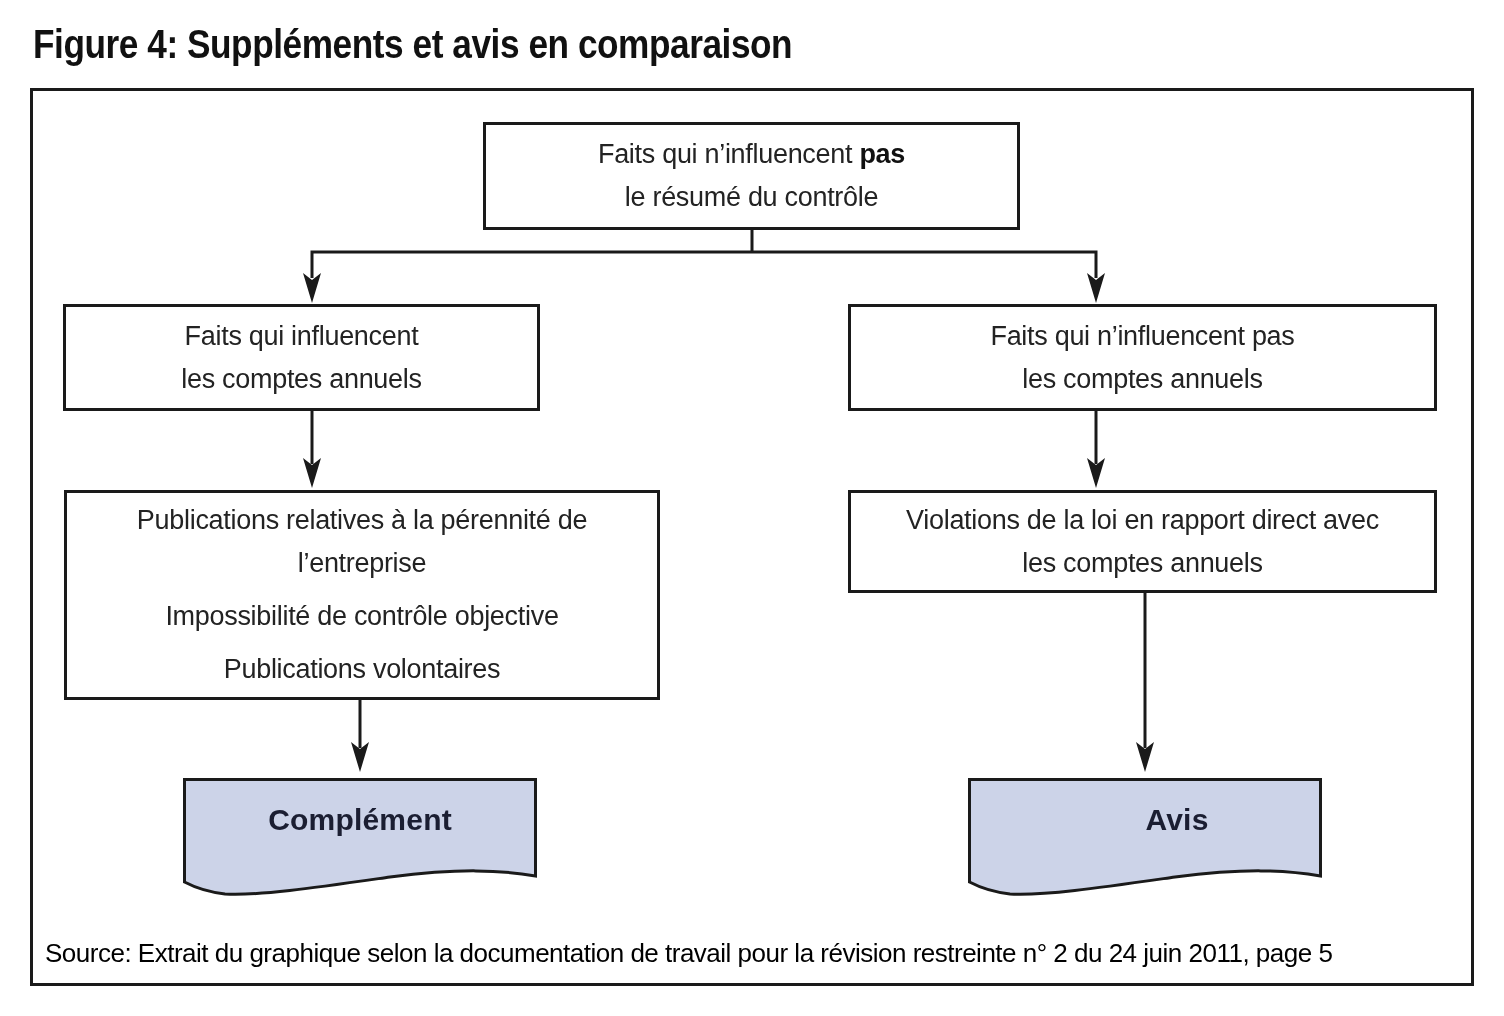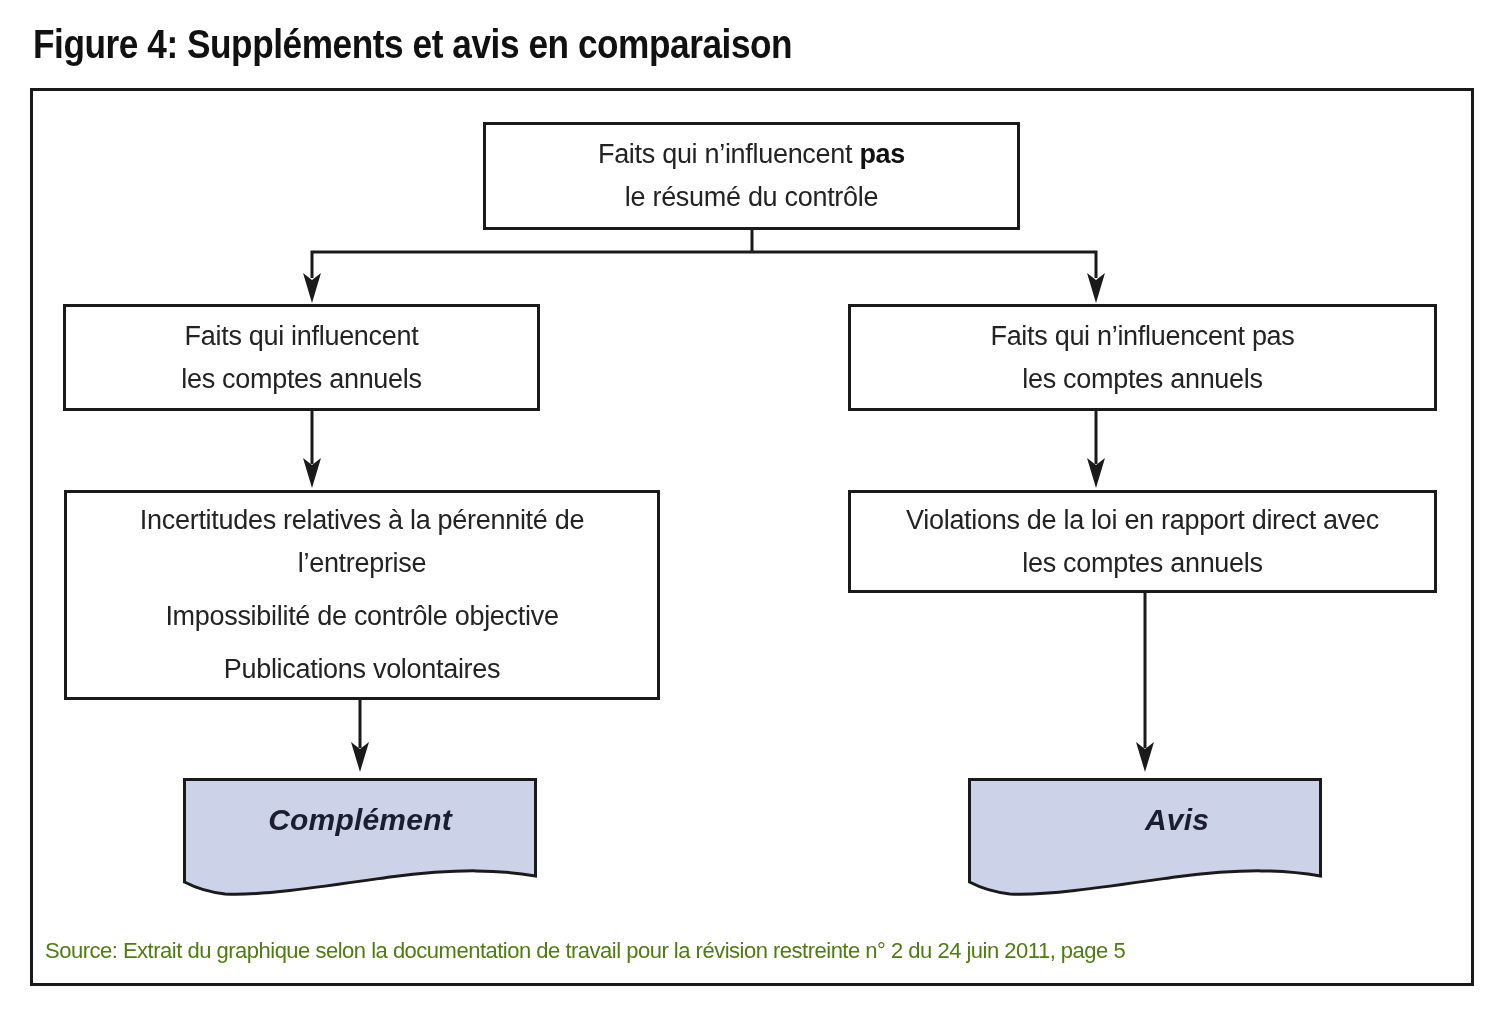--- a/index.html
+++ b/index.html
@@ -19,26 +19,26 @@
   .connectors{position:absolute;left:0;top:0;width:1504px;height:1016px;pointer-events:none;}
   .node{
     position:absolute;border:3px solid #1a1a1a;background:#fff;
     display:flex;flex-direction:column;justify-content:center;align-items:center;
     text-align:center;font-size:27px;line-height:43px;letter-spacing:-0.3px;
     box-sizing:border-box;
   }
   .node .gap-top{margin-top:10px;}
   .doc-label{
     position:absolute;display:flex;align-items:center;justify-content:center;
-    font-size:30px;font-weight:700;font-style:italic;color:#1b1e32;
+    font-size:30px;font-weight:700;color:#1b1e32;
     letter-spacing:0.2px;text-align:right;
   }
   .source{
     position:absolute;left:45px;top:938px;width:1418px;
-    font-size:22px;letter-spacing:-0.5px;color:#4d7c0f;white-space:nowrap;
+    font-size:26px;letter-spacing:-0.5px;color:#000000;white-space:nowrap;
   }
   b{font-weight:700;color:#111;}
 </style>
 </head>
 <body>
 
 <div class="page">
 
   <div class="title">Figure 4: Suppléments et avis en comparaison</div>
 
@@ -78,21 +78,21 @@
     <div>Faits qui influencent</div>
     <div>les comptes annuels</div>
   </div>
 
   <div class="node" style="left:848px;top:304px;width:589px;height:107px;">
     <div>Faits qui n’influencent pas</div>
     <div>les comptes annuels</div>
   </div>
 
   <div class="node" style="left:64px;top:490px;width:596px;height:210px;">
-    <div>Incertitudes relatives à la pérennité de</div>
+    <div>Publications relatives à la pérennité de</div>
     <div>l’entreprise</div>
     <div class="gap-top">Impossibilité de contrôle objective</div>
     <div class="gap-top">Publications volontaires</div>
   </div>
 
   <div class="node" style="left:848px;top:490px;width:589px;height:103px;">
     <div>Violations de la loi en rapport direct avec</div>
     <div>les comptes annuels</div>
   </div>
 

